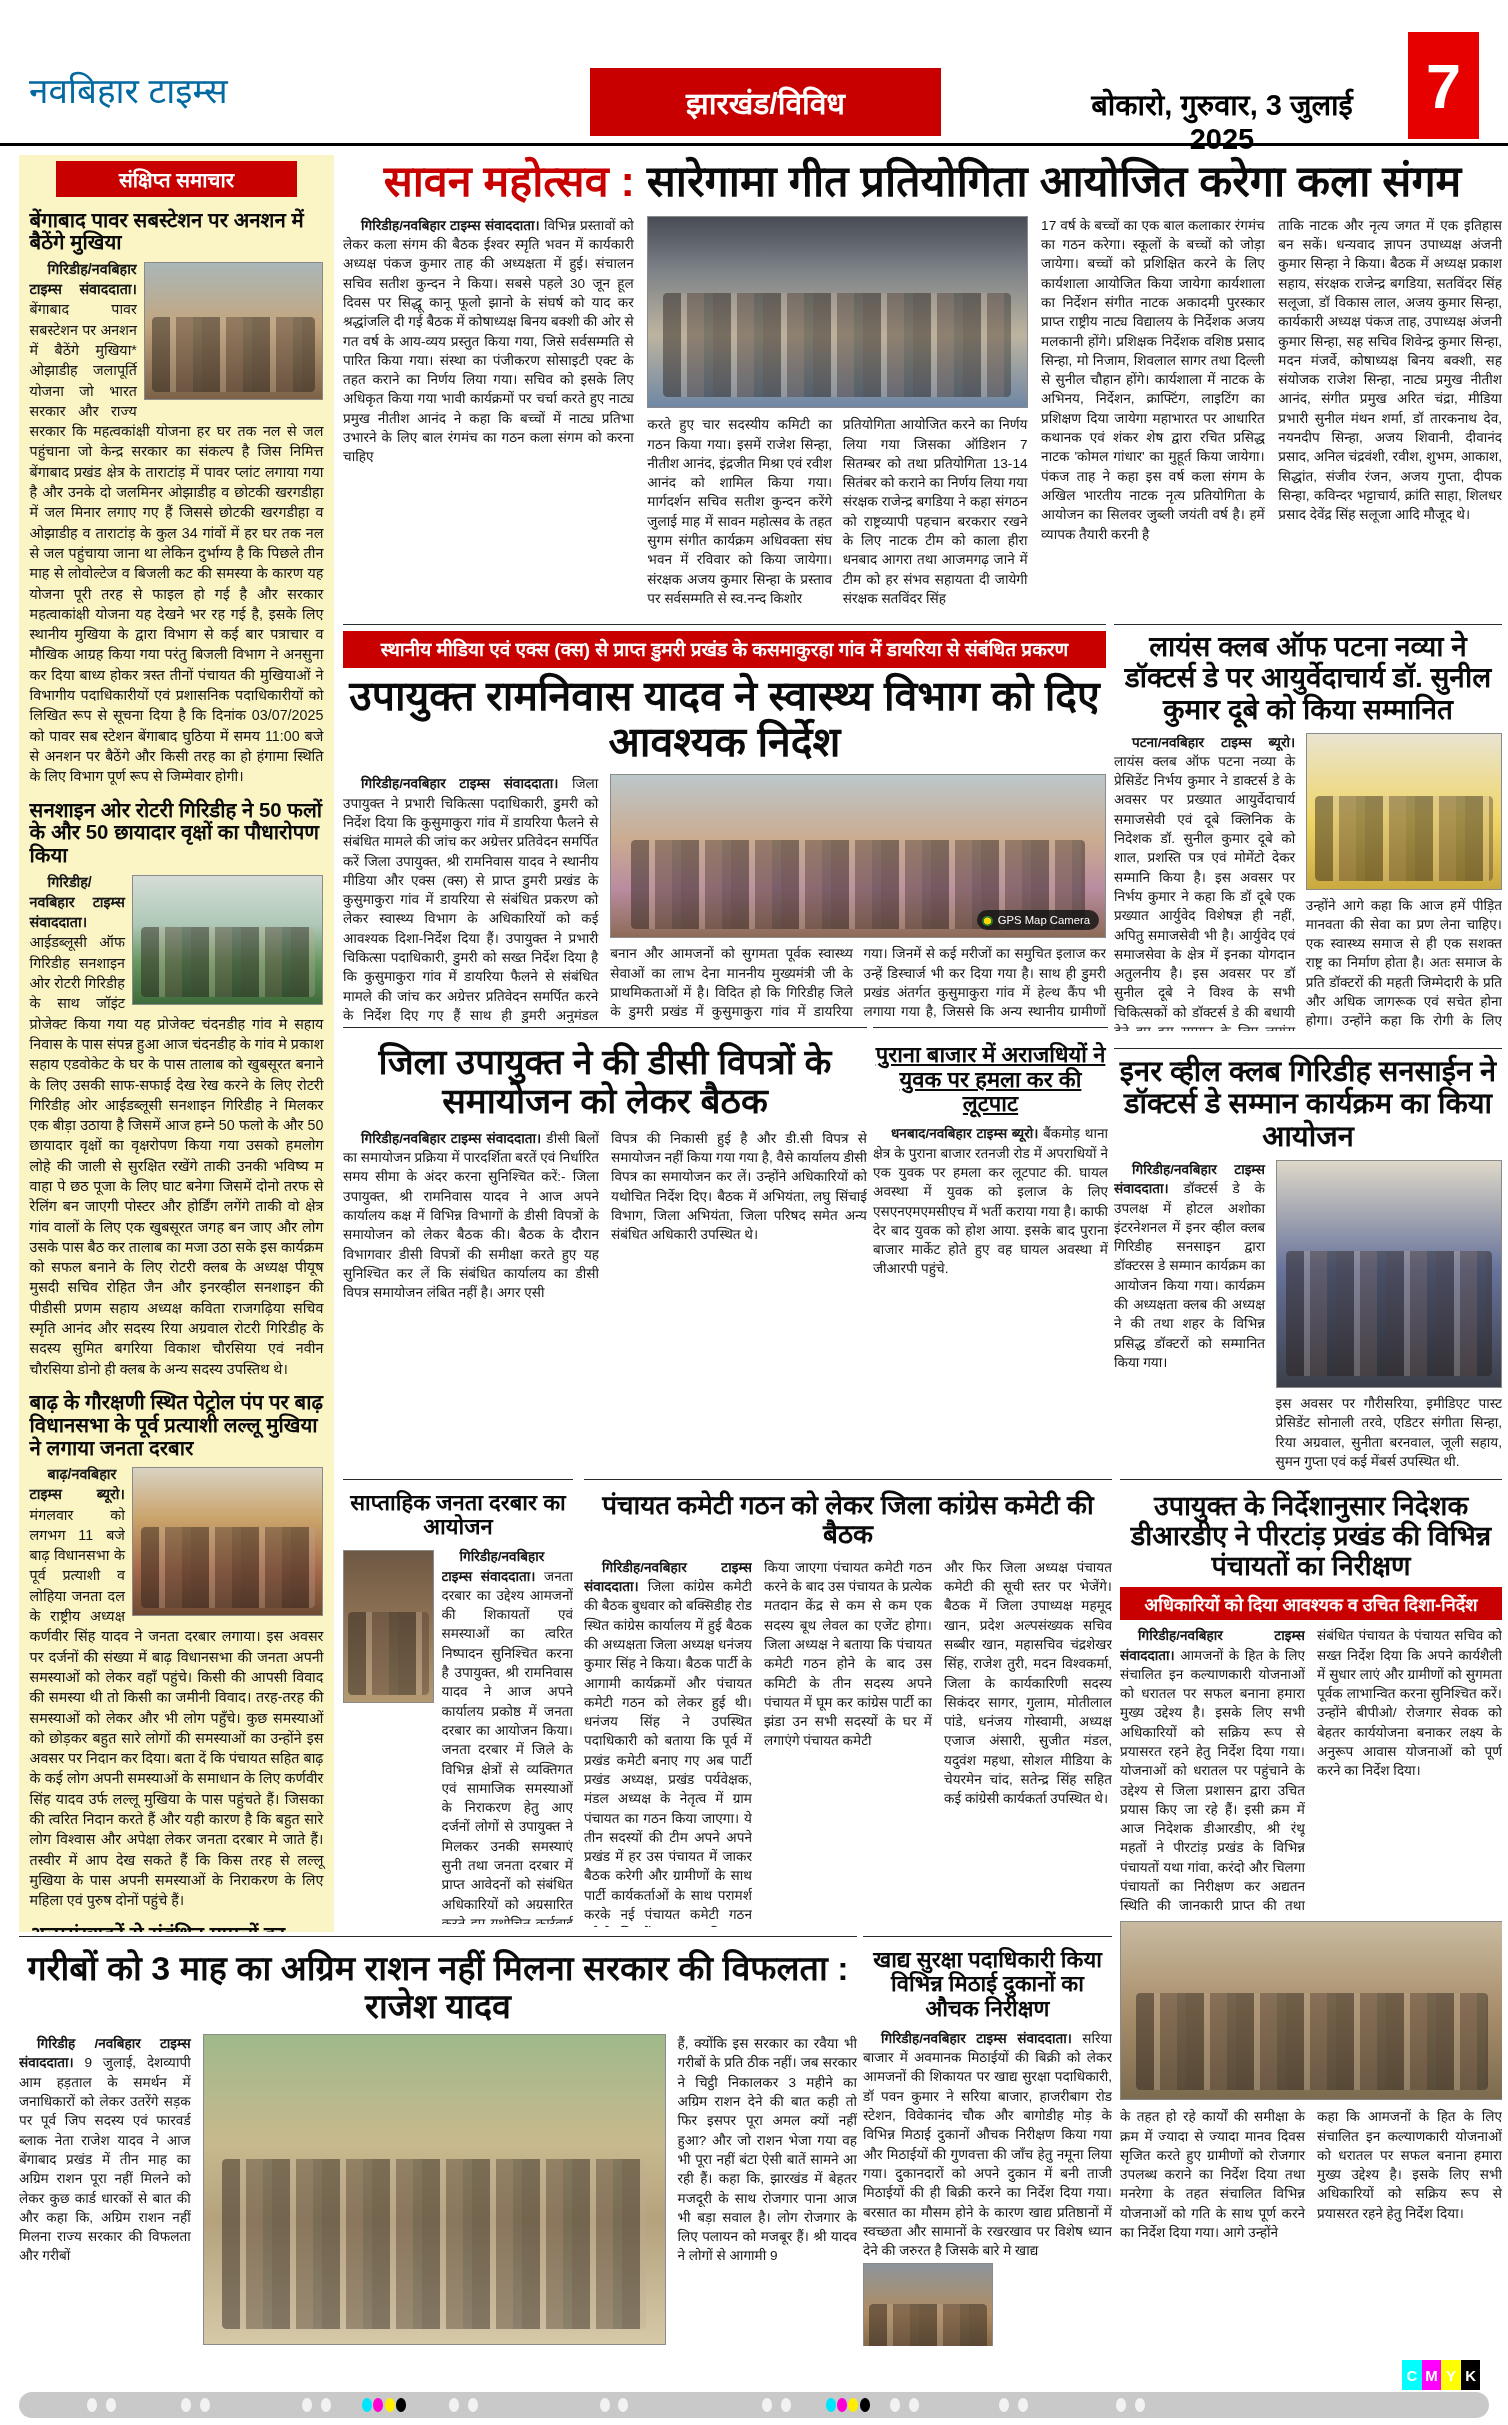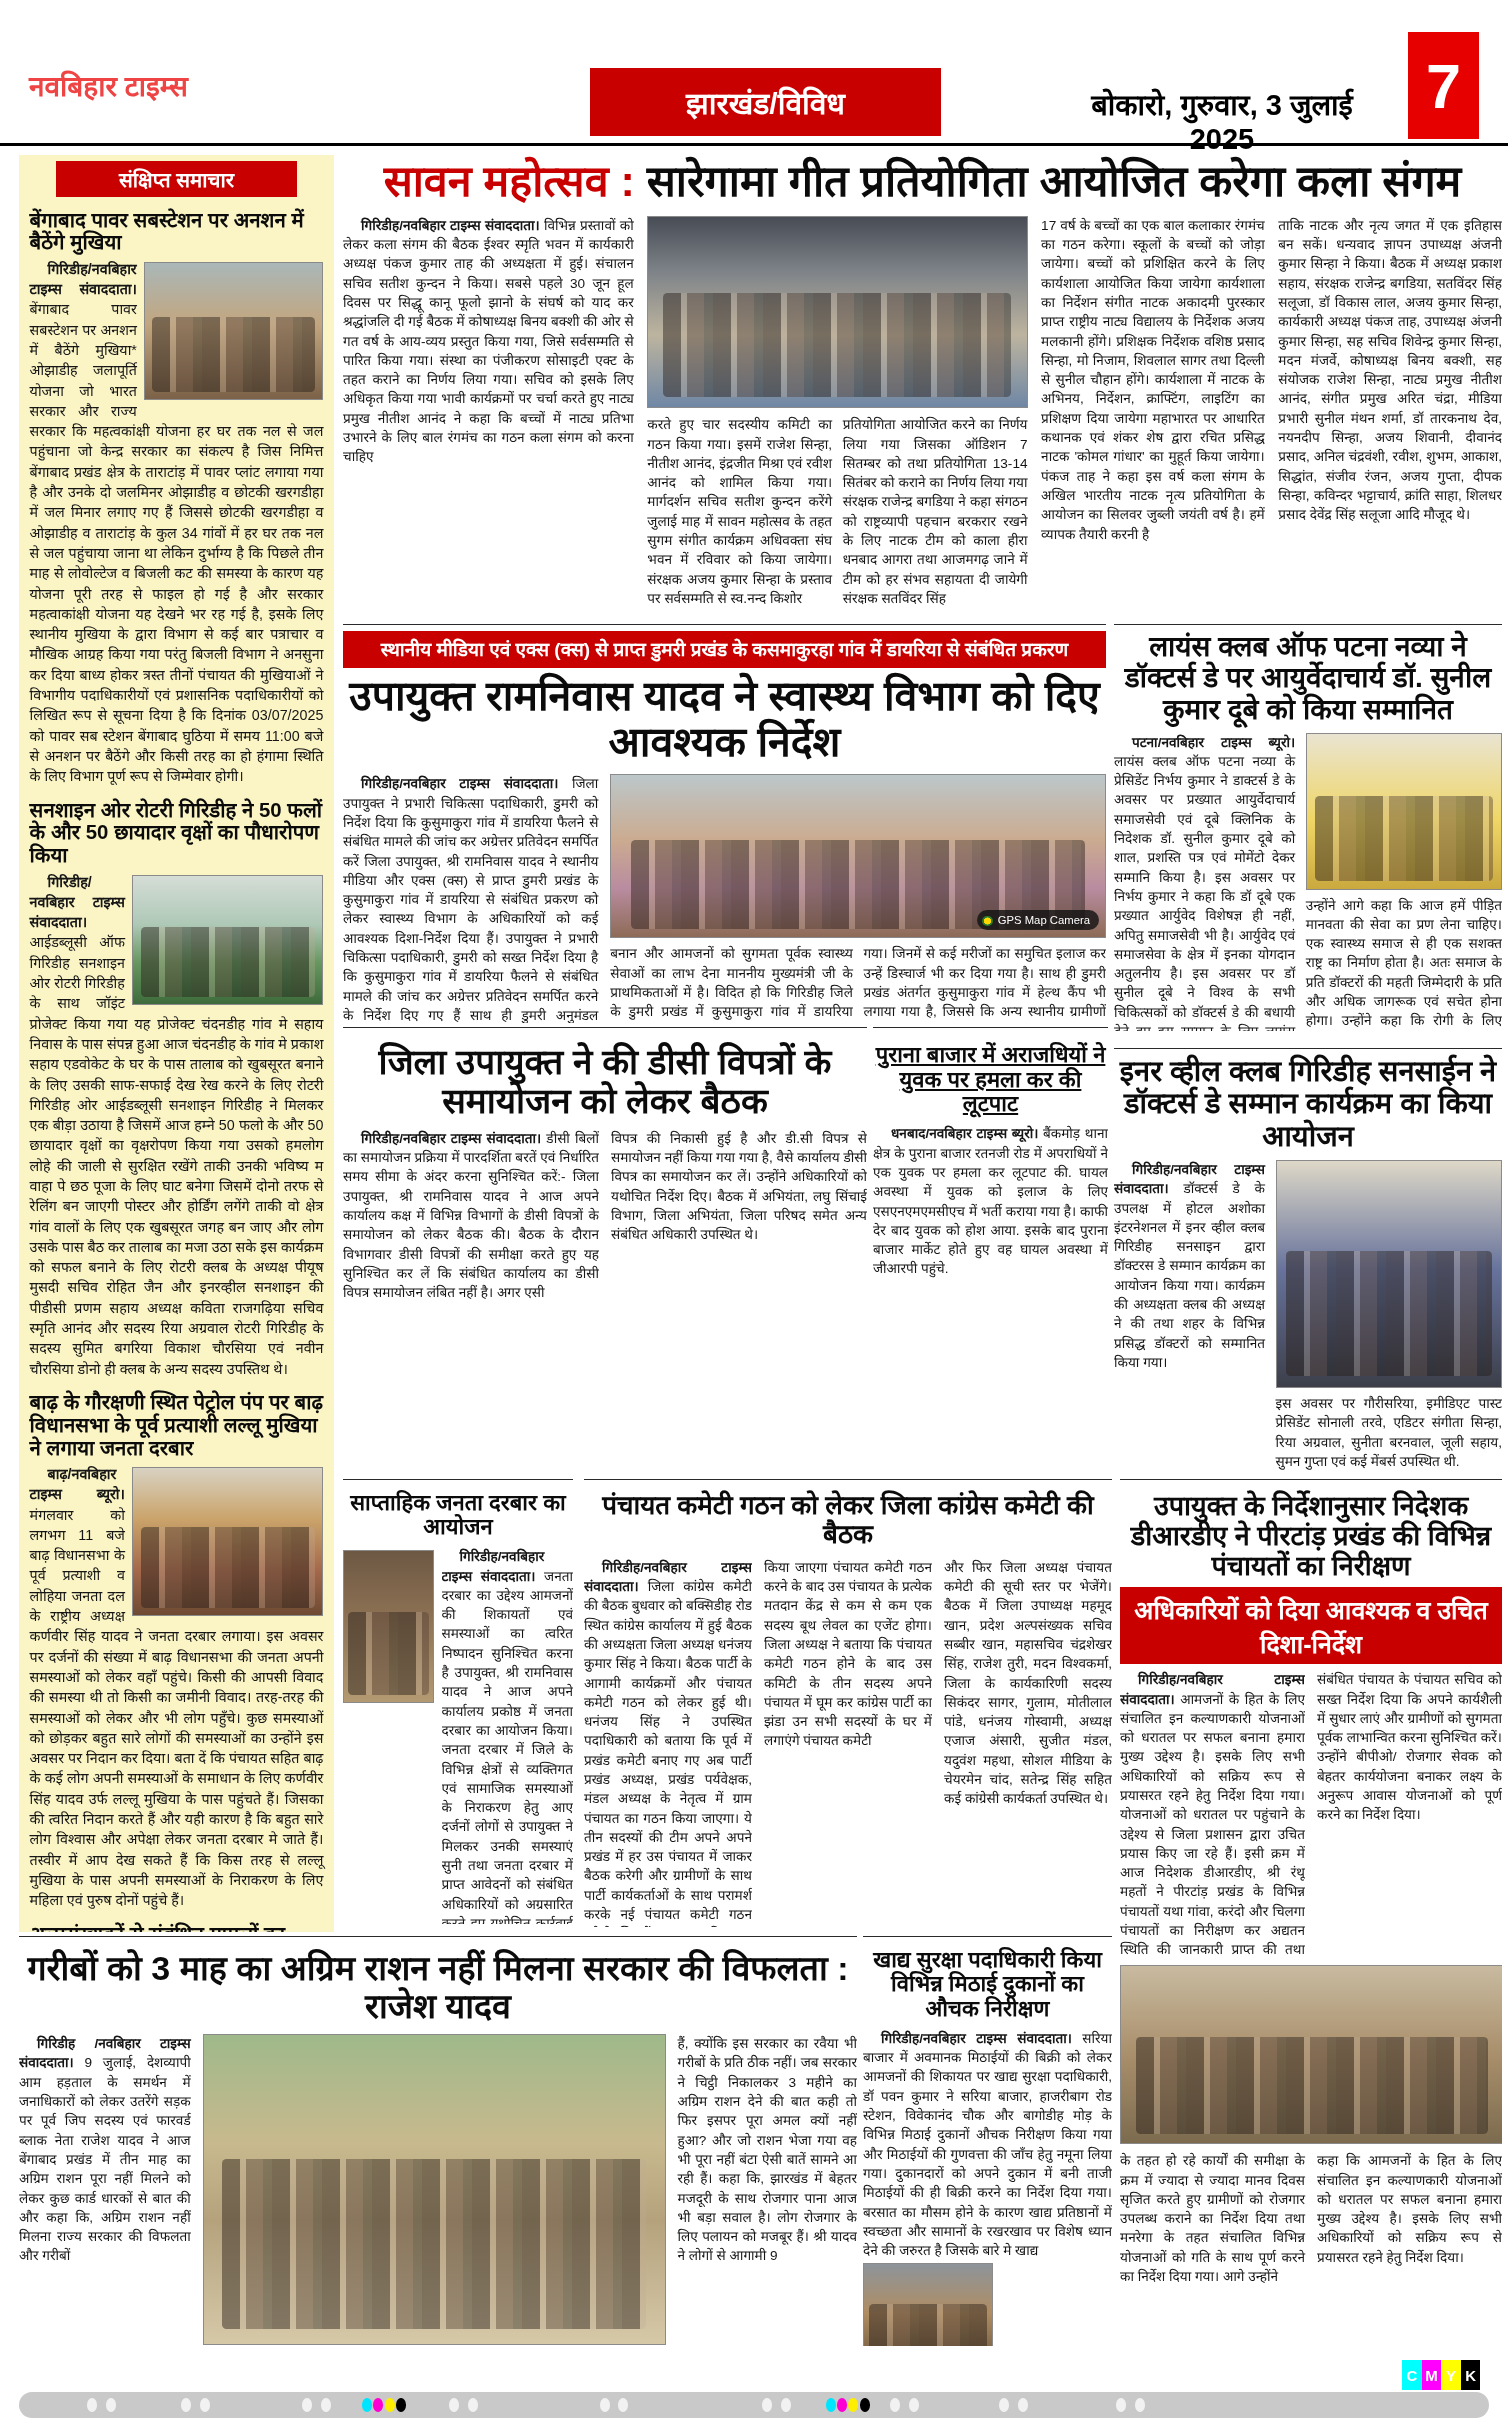--- a/index.html
+++ b/index.html
@@ -3,21 +3,21 @@
 <meta charset="utf-8">
 <style>
   html,body{margin:0;padding:0;}
   body{
     width:1508px;height:2426px;position:relative;background:#ffffff;
     font-family:"Liberation Sans","DejaVu Sans",sans-serif;color:#111;
   }
   .abs{position:absolute;}
   
   .masthead{left:0;top:0;width:1508px;height:143px;border-bottom:3.8px solid #000;background:#fff;}
-  .paper-title{position:absolute;left:29px;top:66px;font-size:28px;font-weight:bold;color:#ef4444;letter-spacing:0;}
+  .paper-title{position:absolute;left:29px;top:66px;font-size:35px;font-weight:normal;color:#0369a1;letter-spacing:0;}
   .section-box{position:absolute;left:590px;top:68px;width:351px;height:68px;background:#c90000;color:#fff;
     display:flex;align-items:center;justify-content:center;font-size:30px;font-weight:bold;}
   .edition-date{position:absolute;left:1056px;top:84px;width:332px;text-align:center;color:#000000;font-size:29px;font-weight:bold;}
   .page-number{position:absolute;left:1408px;top:32px;width:71px;height:107px;background:#e60000;color:#fff;
     display:flex;align-items:center;justify-content:center;font-size:63px;font-weight:bold;}
   
   h1,h2,h3{margin:0;font-weight:bold;color:#0b0b0b;line-height:1.12;}
   p{margin:0;}
   .headline-center{text-align:center;}
   .red{color:#c90000;}
@@ -102,21 +102,21 @@
   .janta{left:343px;top:1479px;width:230px;height:451px;}
   .janta h3{font-size:22px;text-align:center;margin:4.5px 0 7.5px 0;}
   .janta .body-text{height:377px;overflow:hidden;}
   
   .congress{left:584px;top:1479px;width:528px;height:451px;}
   .congress h2{font-size:26px;text-align:center;margin:4.5px 0 9px 0;}
   .congress .cols{height:369px;overflow:hidden;}
   
   .drda{left:1120px;top:1479px;width:382px;height:863px;}
   .drda h2{font-size:27px;text-align:center;margin:4.5px 0 6px 0;}
-  .drda-subhead{background:#c90000;color:#fff;font-size:25px;font-weight:bold;text-align:center;
+  .drda-subhead{background:#c90000;color:#fff;font-size:18px;font-weight:bold;text-align:center;
     padding:4.5px 4.5px;margin-bottom:6px;}
   .drda .cols{height:287px;overflow:hidden;}
   .drda .photo{width:100%;height:177px;margin:7.5px 0;}
   .drda .cols2{display:flex;gap:12px;height:279px;overflow:hidden;}
   .drda .cols2>div{flex:1;}
   
   .ration{left:19px;top:1936px;width:838px;height:409px;}
   .ration h1{font-size:34px;text-align:center;margin:6px 0 9px 0;}
   .r-row{display:flex;gap:12px;height:317px;overflow:hidden;}
   .r-c1{width:22%;}

